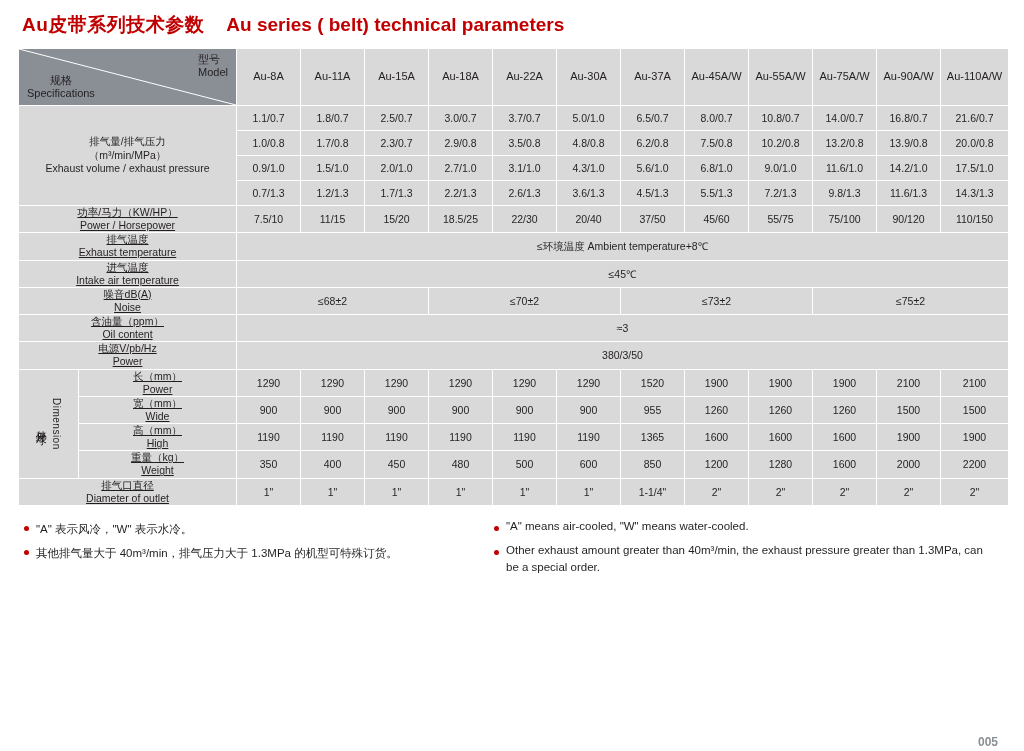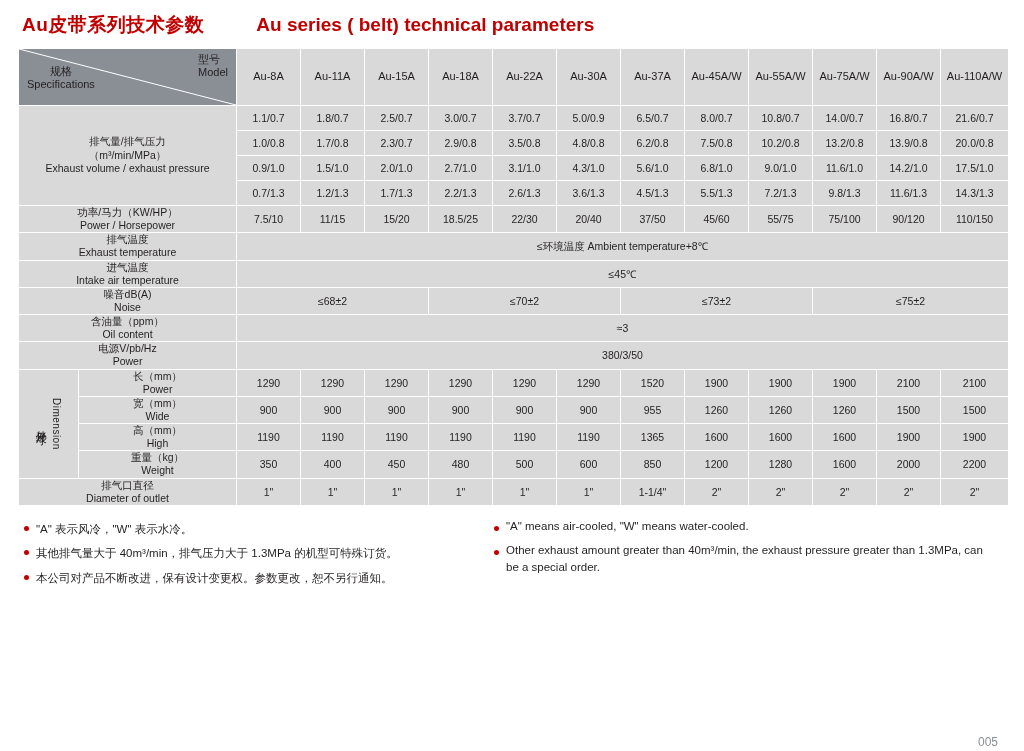--- a/index.html
+++ b/index.html
@@ -32,21 +32,21 @@
     color: #c00000;
     font-size: 19px;
     font-weight: bold;
     letter-spacing: 0.5px;
     white-space: nowrap;
   }
   .title-en {
     color: #c00000;
     font-size: 19px;
     font-weight: bold;
-    margin-left: 52px;
+    margin-left: 22px;
     white-space: nowrap;
   }
 
   
   table.spec {
     border-collapse: collapse;
     table-layout: fixed;
     width: 988px;
     font-size: 10.5px;
   }
@@ -86,21 +86,21 @@
     position: absolute;
     right: 8px;
     top: 4px;
     text-align: left;
     line-height: 1.2;
     font-size: 11px;
   }
   .corner-inner .spec {
     position: absolute;
     left: 8px;
-    bottom: 14px;
+    bottom: 5px;
     text-align: center;
     line-height: 1.2;
     font-size: 11px;
   }
   .rowlabel {
     background: #d9d9d9;
     text-align: center;
     line-height: 1.3;
     font-size: 10.5px;
     padding: 2px 3px;
@@ -123,20 +123,21 @@
     letter-spacing: 1px;
     font-size: 11px;
   }
   .dim-en {
     writing-mode: vertical-rl;
     font-size: 10px;
     letter-spacing: 0.5px;
   }
   .two-line {
     line-height: 1.25;
+    text-decoration: underline;
   }
 
   
   .notes {
     display: flex;
     margin-top: 12px;
     padding-left: 4px;
   }
   .notes-col {
     font-size: 11.5px;
@@ -159,21 +160,21 @@
     border-radius: 50%;
     background: #c00000;
   }
   .note.en { line-height: 1.5; margin-bottom: 7px; }
   .pagenum {
     position: absolute;
     right: 22px;
     bottom: 2px;
     font-size: 12px;
     color: #8a8f96;
-    font-weight: normal;
+    font-weight: bold;
   }
 </style>
 </head>
 <body>
 
 <div class="page">
 
   <div class="title-row">
     <div class="title-cn">Au皮带系列技术参数</div>
     <div class="title-en">Au series ( belt) technical parameters</div>
@@ -233,21 +234,21 @@
       <td class="rowlabel" colspan="3" rowspan="4">
         <div>排气量/排气压力</div>
         <div>（m³/min/MPa）</div>
         <div>Exhaust volume / exhaust pressure</div>
       </td>
       <td class="datacell">1.1/0.7</td>
       <td class="datacell">1.8/0.7</td>
       <td class="datacell">2.5/0.7</td>
       <td class="datacell">3.0/0.7</td>
       <td class="datacell">3.7/0.7</td>
-      <td class="datacell">5.0/0.9</td>
+      <td class="datacell">5.0/1.0</td>
       <td class="datacell">6.5/0.7</td>
       <td class="datacell">8.0/0.7</td>
       <td class="datacell">10.8/0.7</td>
       <td class="datacell">14.0/0.7</td>
       <td class="datacell">16.8/0.7</td>
       <td class="datacell">21.6/0.7</td>
     </tr>
     <tr>
       <td class="datacell">1.0/0.8</td>
       <td class="datacell">1.7/0.8</td>
@@ -450,21 +451,20 @@
       <td class="datacell">2"</td>
       <td class="datacell">2"</td>
     </tr>
   </tbody>
     </table>
 
   <div class="notes">
     <div class="notes-col notes-cn">
       <div class="note">"A" 表示风冷，"W" 表示水冷。</div>
       <div class="note">其他排气量大于 40m³/min，排气压力大于 1.3MPa 的机型可特殊订货。</div>
-      <div class="note">本公司对产品不断改进，保有设计变更权。参数更改，恕不另行通知。</div>
     </div>
     <div class="notes-col notes-en">
       <div class="note en">"A" means air-cooled, "W" means water-cooled.</div>
       <div class="note en">Other exhaust amount greater than 40m³/min, the exhaust pressure greater than 1.3MPa, can be a special order.</div>
     </div>
   </div>
 
   <div class="pagenum">005</div>
 </div>
 

